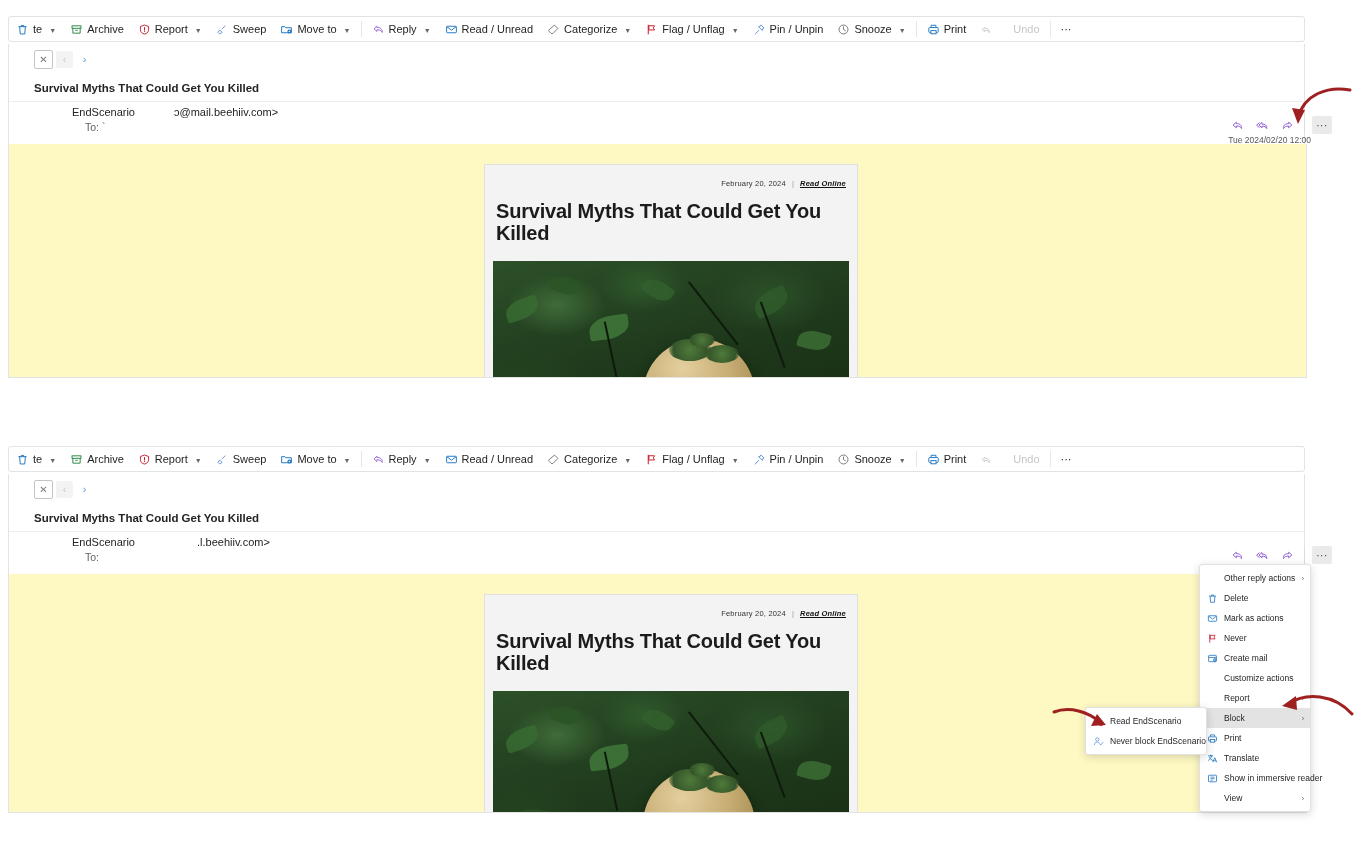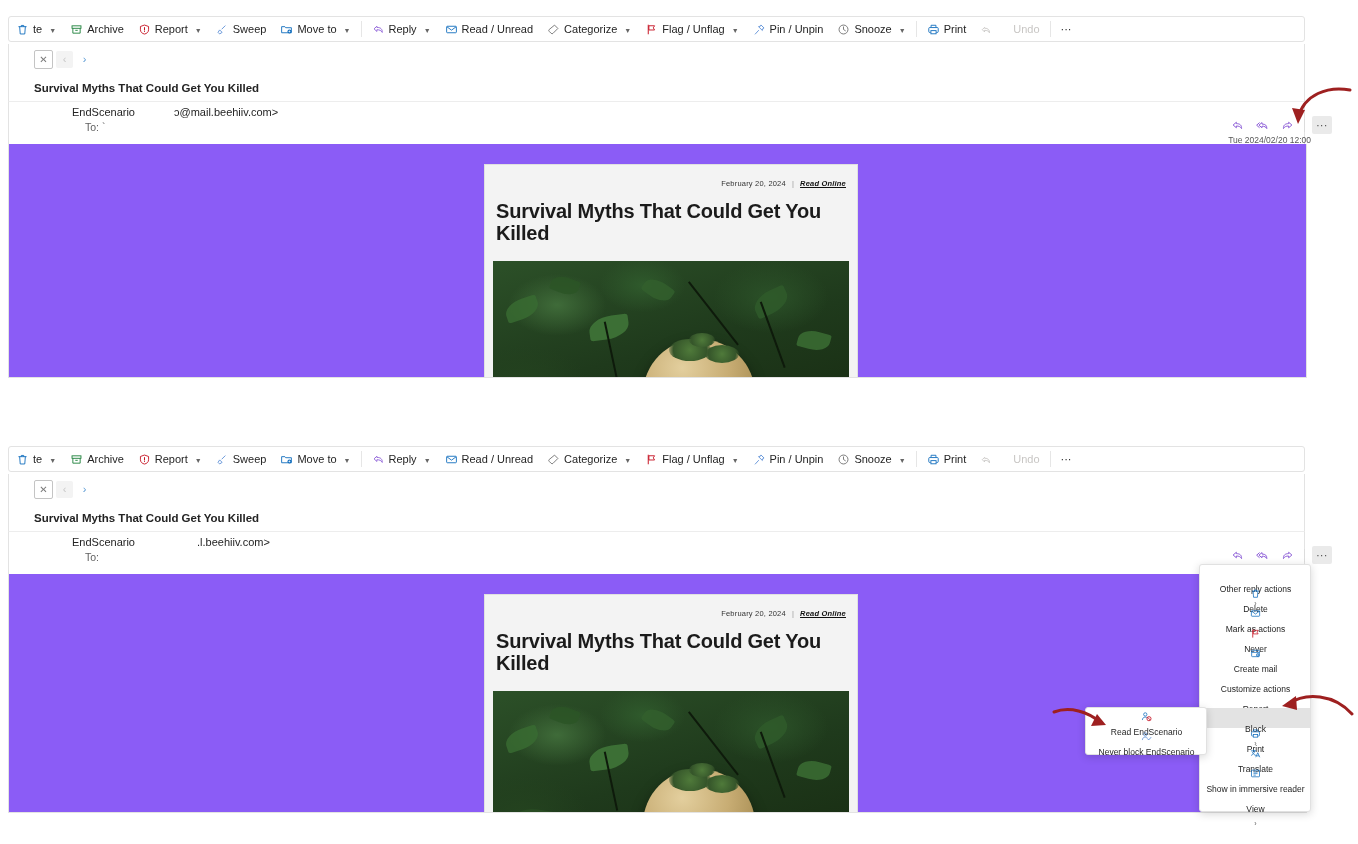--- a/index.html
+++ b/index.html
@@ -85,21 +85,21 @@
   }
   .ricon.active { background: #eaeaea; }
   .rsep { width: 1px; height: 13px; background: #dcdcdc; margin: 0 2px; }
   .timestamp {
     position: absolute; font-size: 8.5px; color: #565656; text-align: right;
   }
 
   
   .bodyarea {
     position: absolute; left: 8px; width: 1297px;
-    background: #8b5cf6; border-left: 1px solid #e3e3e3; border-right: 1px solid #e3e3e3;
+    background: #fef9c3; border-left: 1px solid #e3e3e3; border-right: 1px solid #e3e3e3;
     border-bottom: 1px solid #e3e3e3; overflow: hidden;
   }
   .newsletter {
     position: absolute; left: 475px; width: 374px; background: #f3f3f3;
     border: 1px solid #e0e0e0; box-sizing: border-box; padding: 14px 8px 0 8px;
   }
   .nl-meta {
     text-align: right; font-size: 7.5px; color: #333; letter-spacing: .2px;
     padding-right: 3px; margin-bottom: 12px;
   }
@@ -157,21 +157,21 @@
   .nl-img .twig.t3 { left: 112px; top: 60px; width: 60px; height: 1.5px; transform: rotate(78deg); }
 
   
   .ctxmenu {
     position: absolute; width: 110px;
     background: #ffffff; border: 1px solid #e1e1e1; border-radius: 3px;
     box-shadow: 0 2px 8px rgba(0,0,0,.16); padding: 3px 0; z-index: 30;
   }
   .ctxitem {
     display: flex; align-items: center; height: 20px; padding: 0 6px 0 7px;
-    font-size: 8.5px; color: #242424; position: relative; gap: 6px; flex-direction: column;
+    font-size: 8.5px; color: #242424; position: relative; gap: 6px;
   }
   .ctxitem.sel { background: #e3e3e3; }
   .ctx-ico { width: 11px; height: 11px; flex: 0 0 11px; display: block; }
   .ctx-ico.blank { visibility: hidden; }
   .ctx-label { flex: 1; white-space: nowrap; line-height: 1; }
   .ctx-arrow { font-size: 7px; color: #5a5a5a; }
 
   .submenu {
     position: absolute; width: 120px;
     background: #ffffff; border: 1px solid #e1e1e1; border-radius: 3px;

